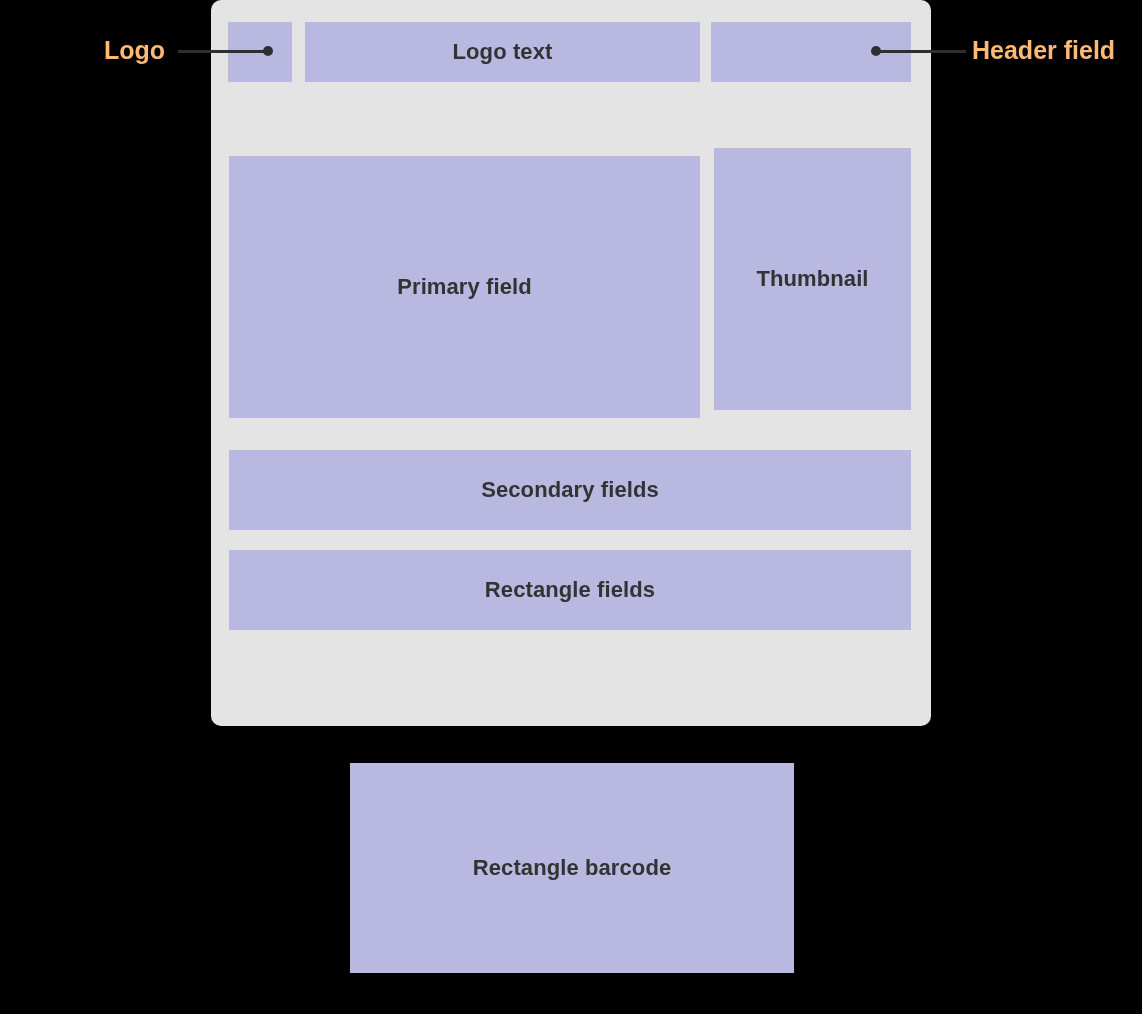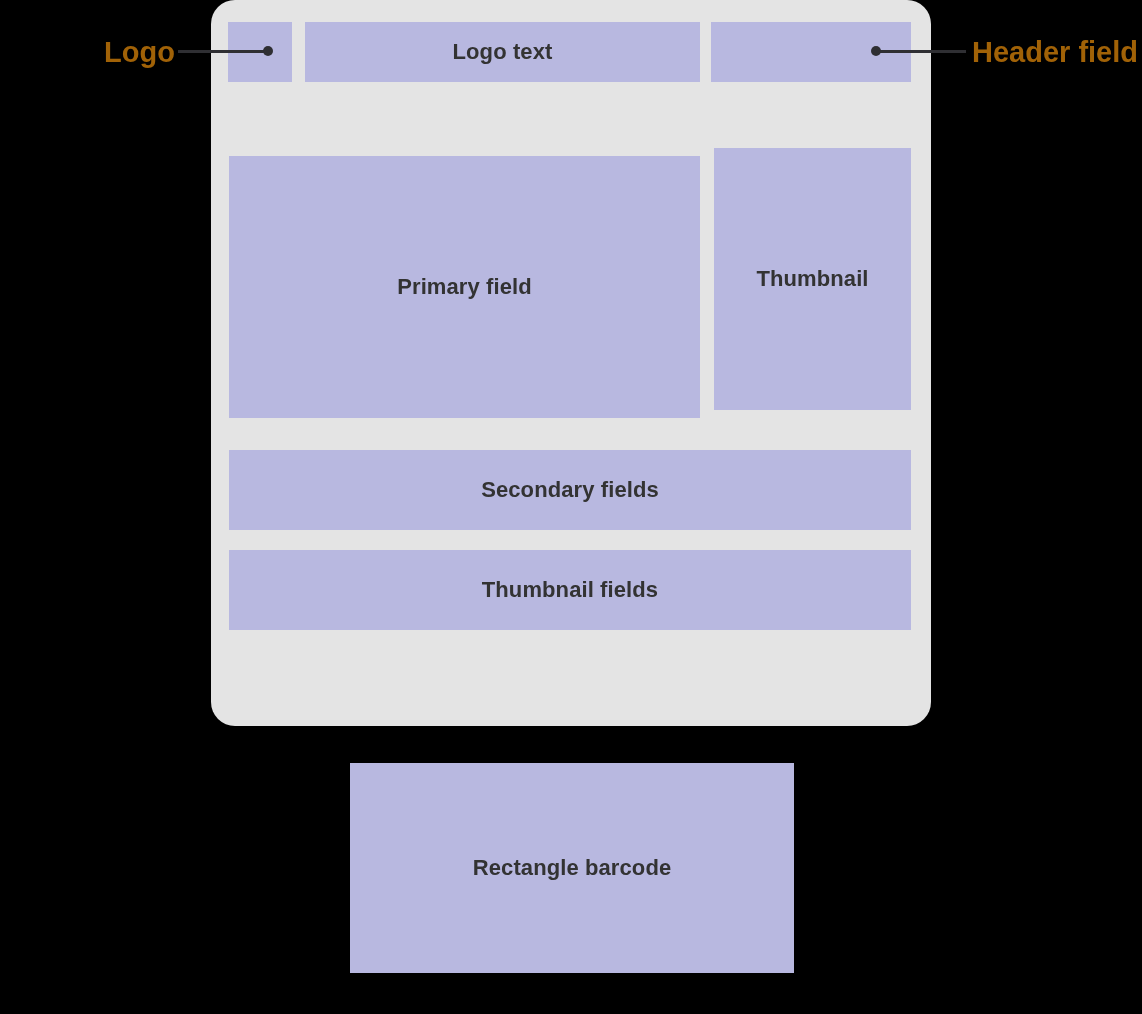--- a/index.html
+++ b/index.html
@@ -22,21 +22,21 @@
   }
 
   
   .card {
     position: absolute;
     left: 211px;
     top: 0px;
     width: 720px;
     height: 726px;
     background: #e4e4e4;
-    border-radius: 24px;
+    border-radius: 10px;
   }
 
   
   .block {
     position: absolute;
     background: #b8b8e0;
     display: flex;
     align-items: center;
     justify-content: center;
     box-sizing: border-box;
@@ -63,23 +63,23 @@
   
   .secondary-box   { left: 18px;  top: 450px; width: 682px; height: 80px; }
   .auxiliary-box   { left: 18px;  top: 550px; width: 682px; height: 80px; }
 
   
   .barcode-box     { left: 139px; top: 763px; width: 444px; height: 210px; }
 
   
   .annotation-label {
     position: absolute;
-    font-size: 29px;
+    font-size: 25px;
     font-weight: bold;
-    color: #a16207;
+    color: #fdba74;
     white-space: nowrap;
     line-height: 1;
   }
   .ann-logo-label         { left: 104px; top: 38px; }
   .ann-header-fields-label{ left: 972px; top: 38px; }
 
   .leader-line {
     position: absolute;
     height: 3px;
     background: #2f2f33;
@@ -122,21 +122,21 @@
 
     <div class="block secondary-box">
       <span class="block-label">Secondary fields</span>
     </div>
 
     <div class="block thumbnail-box">
       <span class="block-label">Thumbnail</span>
     </div>
 
     <div class="block auxiliary-box">
-      <span class="block-label">Thumbnail fields</span>
+      <span class="block-label">Rectangle fields</span>
     </div>
 
     <div class="block barcode-box">
       <span class="block-label">Rectangle barcode</span>
     </div>
 
   </div>
 
   <div class="annotation-label ann-logo-label">Logo</div>
   <div class="leader-line ann-logo-line"></div>

